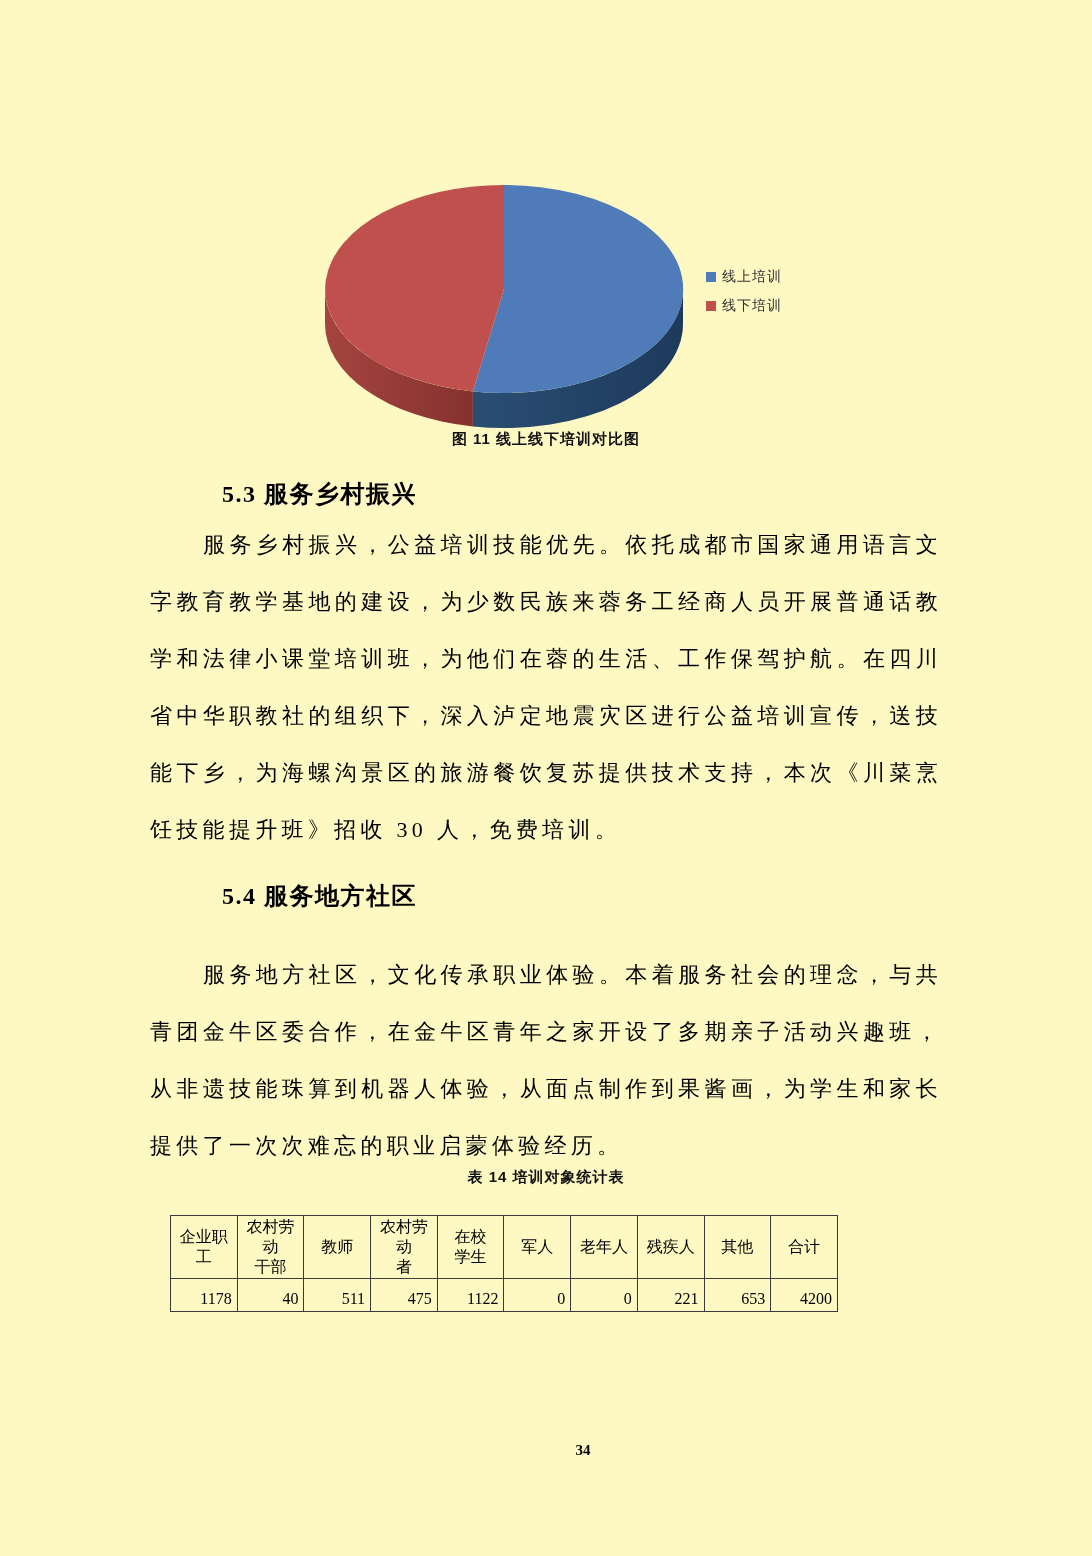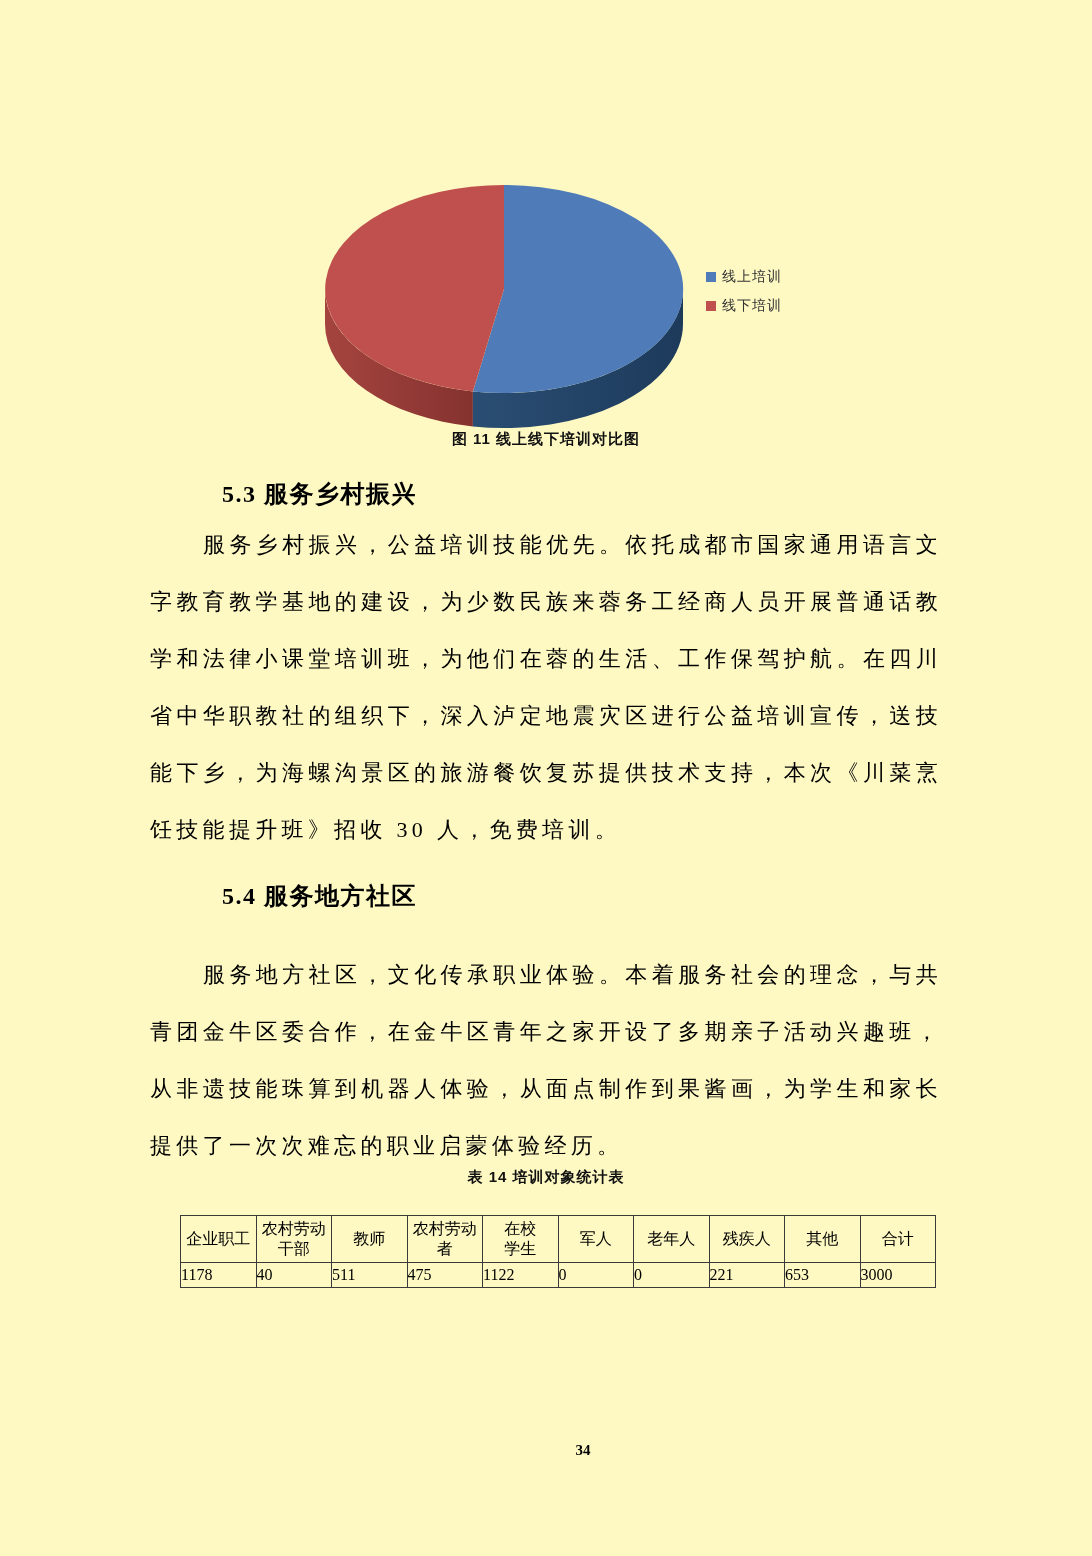--- a/index.html
+++ b/index.html
@@ -37,34 +37,34 @@
   .h54{top:880px;}
   .body-para{
     position:absolute;left:150px;width:792px;
     font-size:22px;letter-spacing:4.3px;line-height:57px;
     text-indent:53px;text-align:justify;color:#000;
   }
   .p53{top:494px;}
   .p54{top:924px;}
   
   .stat-table{
-    position:absolute;left:180px;top:1215px;width:756px;
+    position:absolute;left:170px;top:1215px;width:668px;
     border-collapse:collapse;table-layout:fixed;
     font-family:"Liberation Serif",serif;font-size:16px;color:#000;
   }
   .stat-table td{
     border:1.5px solid #3a3a3a;
     overflow:hidden;
   }
   .stat-table .hdr td{
     height:44px;text-align:center;vertical-align:middle;
     white-space:pre-line;line-height:1.25;padding:1px 2px;
   }
   .stat-table .val td{
-    height:24px;vertical-align:middle;padding:0 5px 0 0;
+    height:24px;text-align:right;vertical-align:middle;padding:8px 5px 0 0;
   }
   
   .page-number{
     position:absolute;left:0;top:1442px;width:1092px;text-align:center;
     font-family:"Liberation Serif",serif;font-weight:bold;font-size:15px;padding-left:37px;
   }
 </style>
 </head>
 <body>
 
@@ -143,20 +143,20 @@
     <tr class="val">
       <td>1178</td>
       <td>40</td>
       <td>511</td>
       <td>475</td>
       <td>1122</td>
       <td>0</td>
       <td>0</td>
       <td>221</td>
       <td>653</td>
-      <td>3000</td>
+      <td>4200</td>
     </tr>
   </tbody>
     </table>
 
   <div class="page-number">34</div>
 
 </div>
 
 </body></html>

